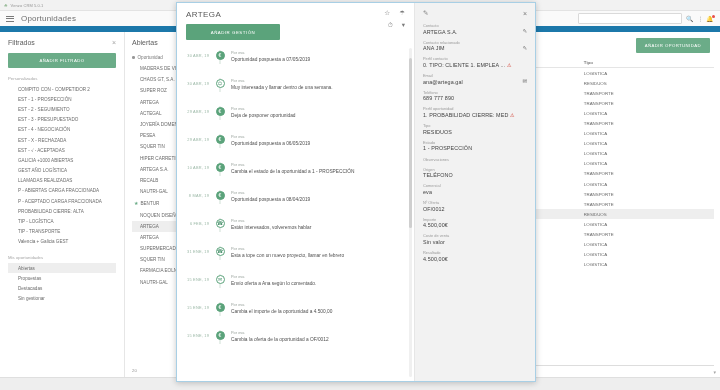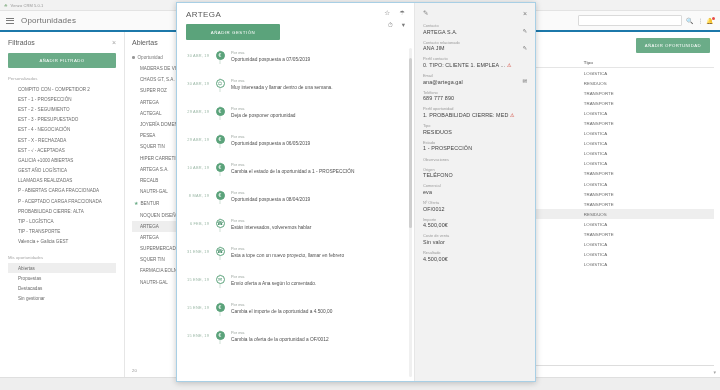--- a/index.html
+++ b/index.html
@@ -16,21 +16,21 @@
   
   .titlebar {
     height:11px; background:#f1f1f1; border-bottom:1px solid #e0e0e0;
     display:flex; align-items:center; padding-left:4px; gap:3px;
   }
   .titlebar .tb-glyph { font-size:4px; color:#7aa87a; }
   .titlebar .tb-text { font-size:4px; color:#8a8a8a; letter-spacing:.1px; }
 
   
   .appheader {
-    height:21px; background:#fafafa; border-bottom:2px solid #0369a1;
+    height:21px; background:#fafafa; border-bottom:6px solid #0369a1;
     display:flex; align-items:center; padding:0 6px; gap:7px;
   }
   .hamburger { display:flex; flex-direction:column; gap:1.5px; cursor:pointer; }
   .hamburger i { display:block; width:8px; height:1px; background:#6b6b6b; }
   .appheader .apptitle { font-size:8px; color:#5d5d5d; letter-spacing:.2px; }
   .hdr-right { margin-left:auto; display:flex; align-items:center; gap:4px; }
   .searchbox {
     width:104px; height:11px; border:1px solid #d6d6d6; background:#fff;
     border-radius:1px;
   }

